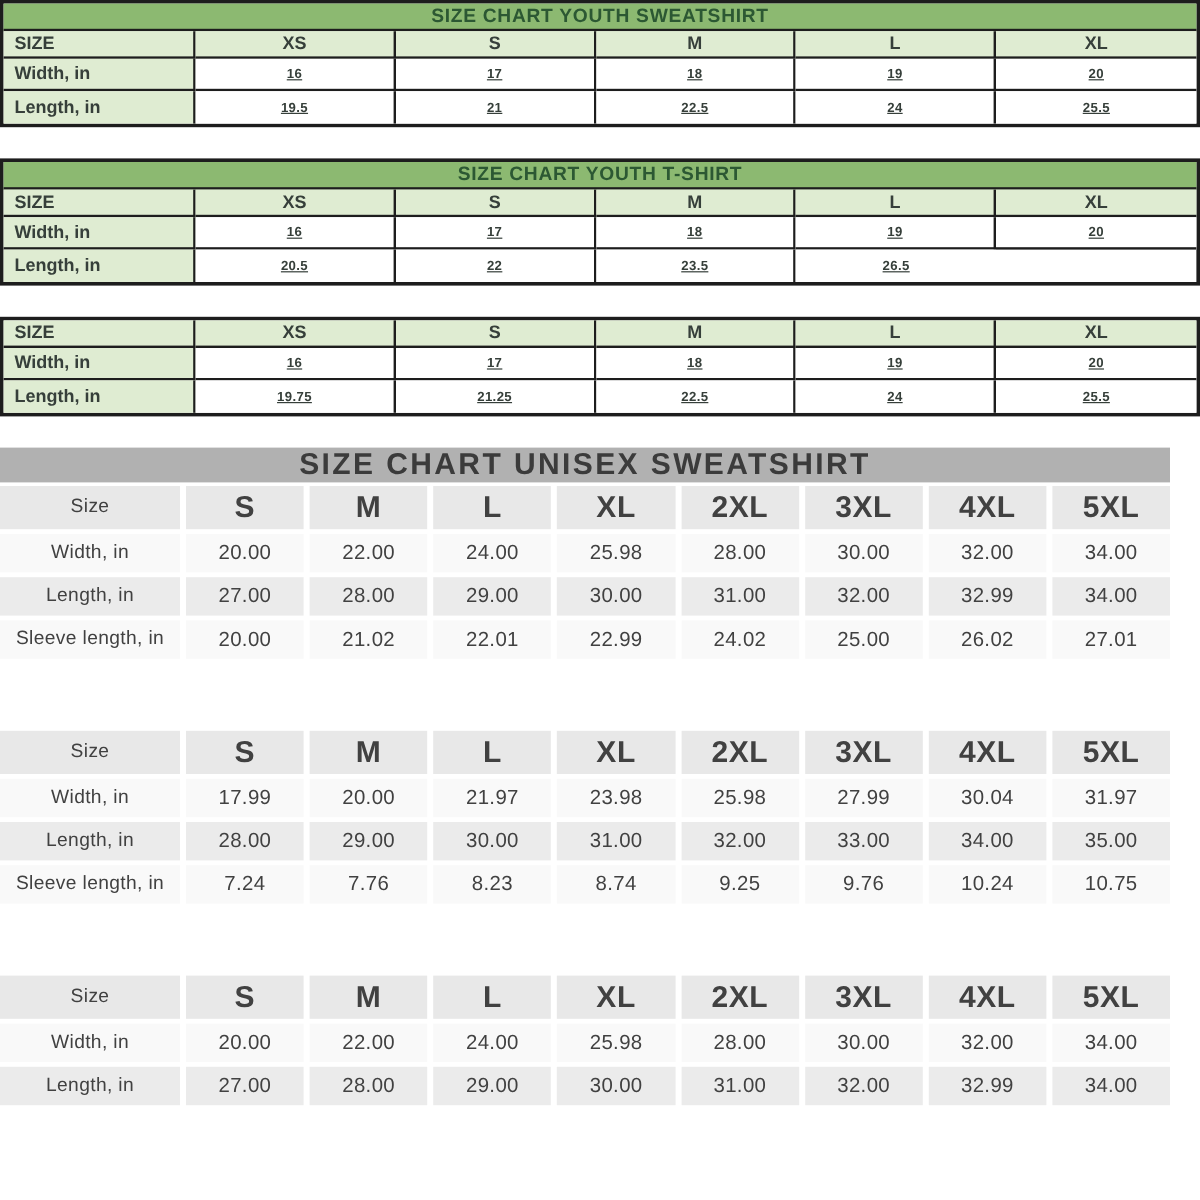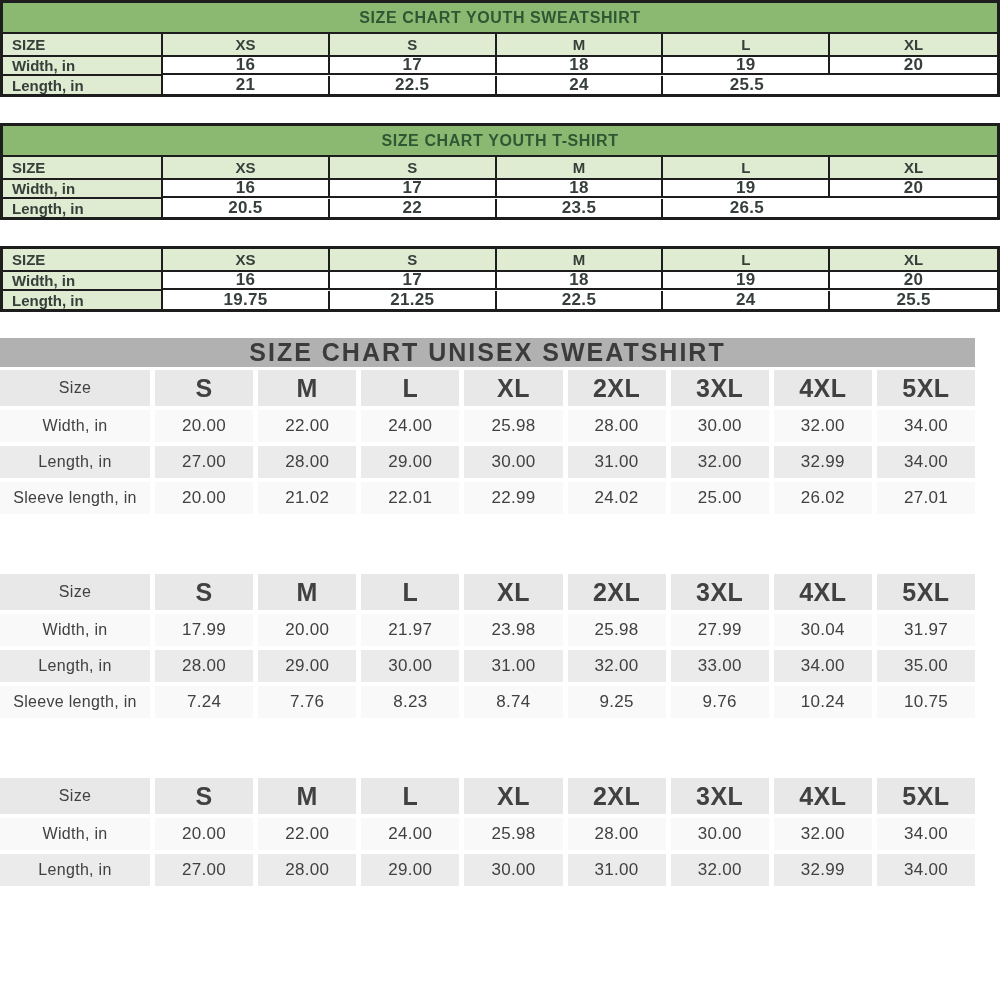--- a/index.html
+++ b/index.html
@@ -10,21 +10,21 @@
   }
 
   
   .youth-table {
     width: 1000px;
     border: 3px solid var(--youth-border, #1d1d1d);
     margin-bottom: 26px;
     background: #ffffff;
   }
   .yt-title {
-    height: 31px;
+    height: 23px;
     background: var(--youth-title-bg, #8cb971);
     color: var(--youth-title-text, #2c5833);
     border-bottom: 2px solid var(--youth-border, #1d1d1d);
     display: flex; align-items: center; justify-content: center;
     font-weight: bold; font-size: 16px; letter-spacing: 0.6px;
   }
   .yt-row { display: grid; grid-template-columns: 160px repeat(5, 1fr); }
   .yt-cell {
     border-right: 2px solid var(--youth-border, #1d1d1d);
     border-bottom: 2px solid var(--youth-border, #1d1d1d);
@@ -34,21 +34,21 @@
     background: #ffffff;
   }
   .yt-cell:last-child { border-right: none; }
   .yt-body .yt-row:last-child .yt-cell { border-bottom: none; }
   .yt-head .yt-cell { height: 23px; font-size: 15px; background: var(--youth-label-bg, #dfecd2); }
   .yt-label {
     background: var(--youth-label-bg, #dfecd2) !important;
     justify-content: flex-start; padding-left: 9px;
     font-size: 15px;
   }
-  .yt-value { height: 18px; font-size: 17px; letter-spacing: 0.3px; }
+  .yt-value { height: 27px; font-size: 11px; letter-spacing: 0.3px; text-decoration: underline; }
 
   
   .ux-section { width: 975px; }
   .ux-section.first { margin-top: 14px; }
   .ux-section + .ux-section { margin-top: 60px; }
   .ux-title {
     height: 29px;
     background: var(--unisex-title-bg, #b1b1b1);
     color: var(--unisex-title-text, #3b3b3b);
     display: flex; align-items: center; justify-content: center;
@@ -90,20 +90,21 @@
         <div class="yt-row">
           <div class="yt-cell yt-label">Width, in</div>
           <div class="yt-cell yt-value">16</div>
           <div class="yt-cell yt-value">17</div>
           <div class="yt-cell yt-value">18</div>
           <div class="yt-cell yt-value">19</div>
           <div class="yt-cell yt-value">20</div>
         </div>
         <div class="yt-row">
           <div class="yt-cell yt-label">Length, in</div>
+          <div class="yt-cell yt-value">19.5</div>
           <div class="yt-cell yt-value">21</div>
           <div class="yt-cell yt-value">22.5</div>
           <div class="yt-cell yt-value">24</div>
           <div class="yt-cell yt-value">25.5</div>
         </div>
       </div>
     </div>
     <div class="youth-table">
       <div class="yt-title">SIZE CHART YOUTH T-SHIRT</div>
       <div class="yt-row yt-head">

